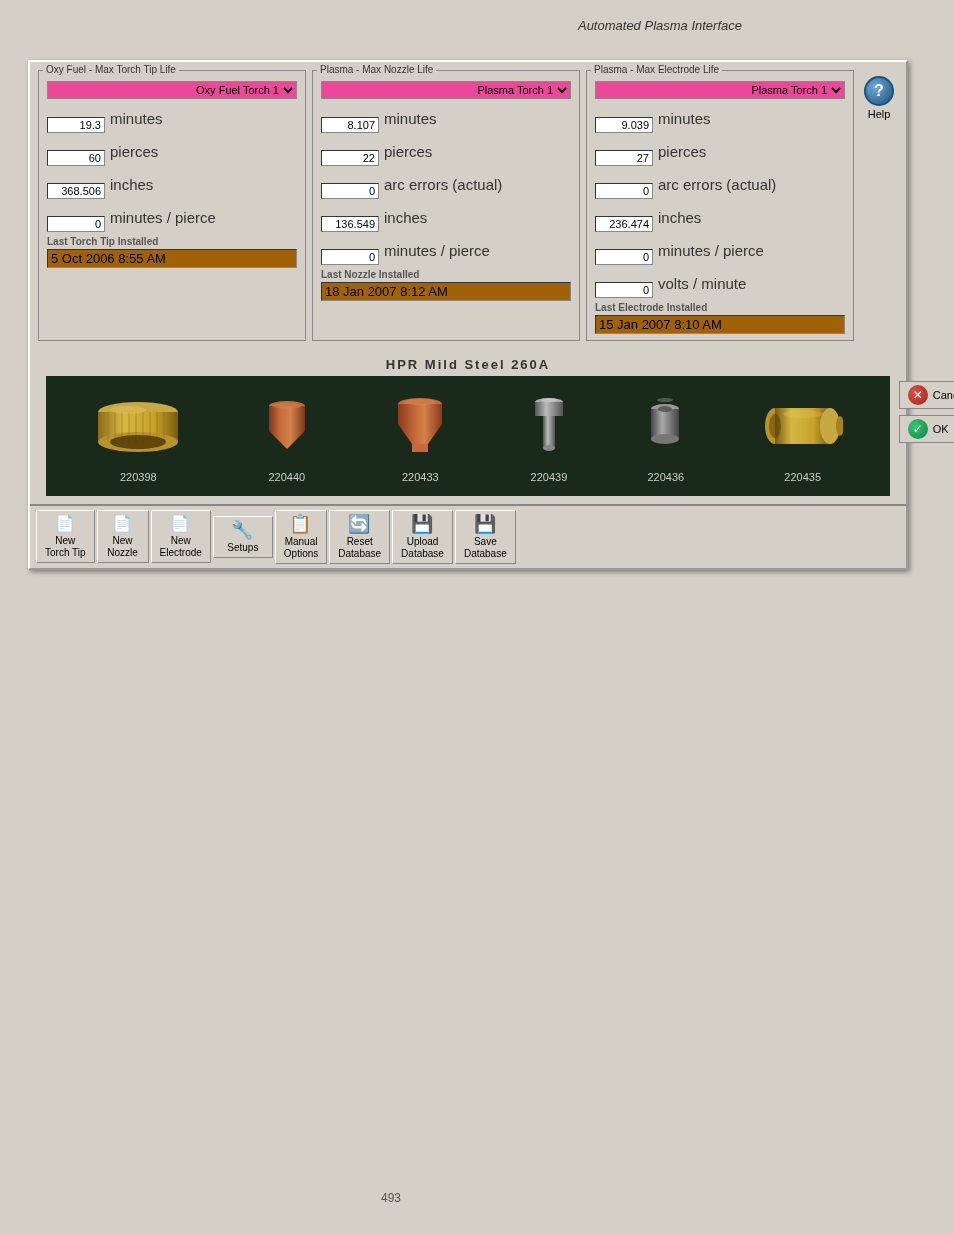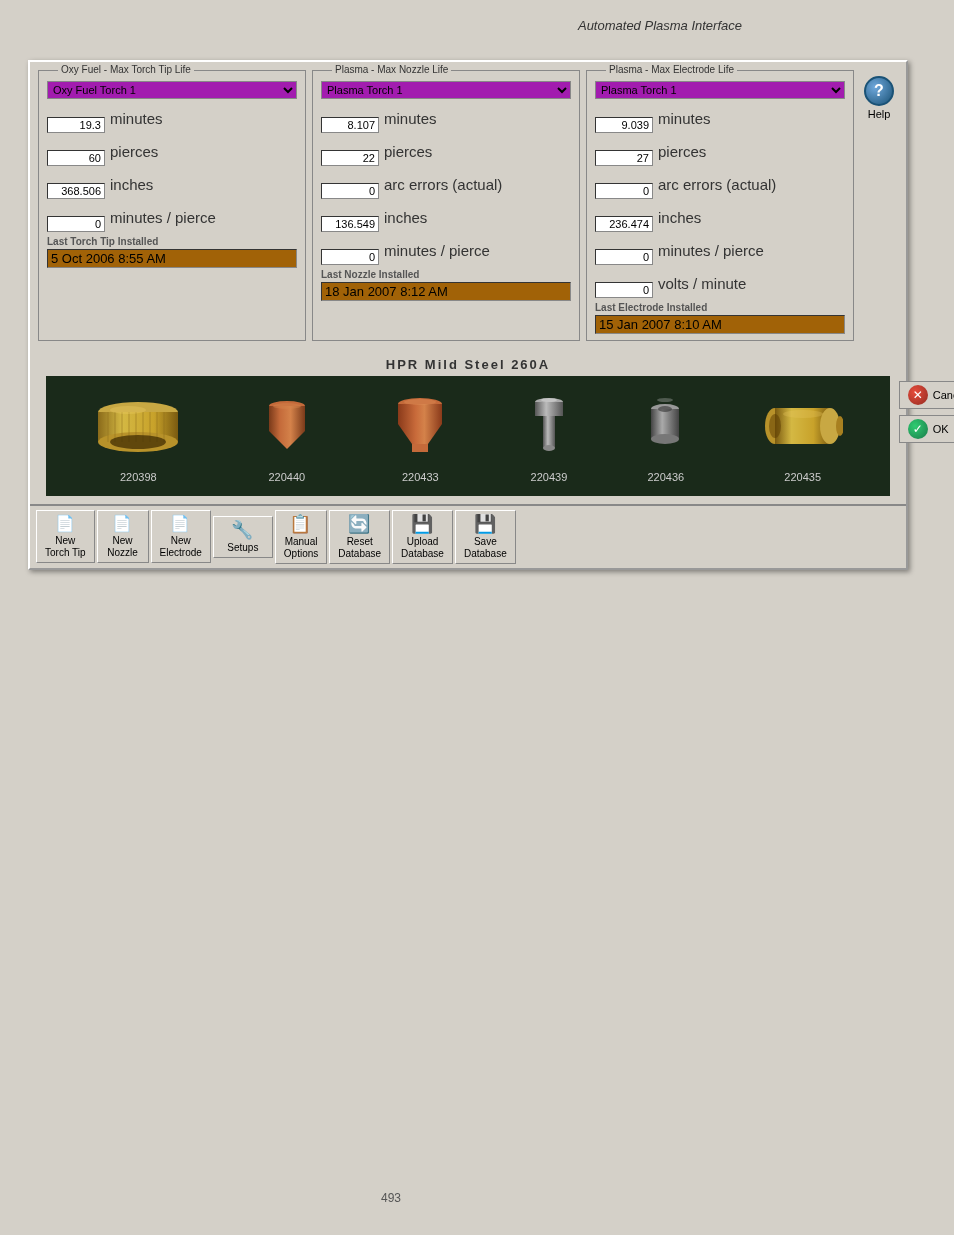--- a/index.html
+++ b/index.html
@@ -47,36 +47,37 @@
       border: 1px solid #888;
       background: #d4d0c8;
       padding: 6px 8px;
       flex: 1;
       position: relative;
     }
 
     .stat-panel-title {
       position: absolute;
       top: -7px;
-      left: 19px;
+      left: 4px;
       background: #d4d0c8;
       padding: 0 3px;
       font-size: 10px;
       color: #333;
       white-space: nowrap;
     }
 
     .stat-panel select {
       width: 100%;
       margin-top: 4px;
       margin-bottom: 4px;
       font-size: 11px;
-      background: #a21caf;
+      background: #ec4899;
       border: 1px solid #888;
       padding: 1px;
+      text-align: right;
     }
 
     .stat-row {
       display: flex;
       align-items: center;
       margin-bottom: 3px;
     }
 
     .stat-value {
       background: white;

